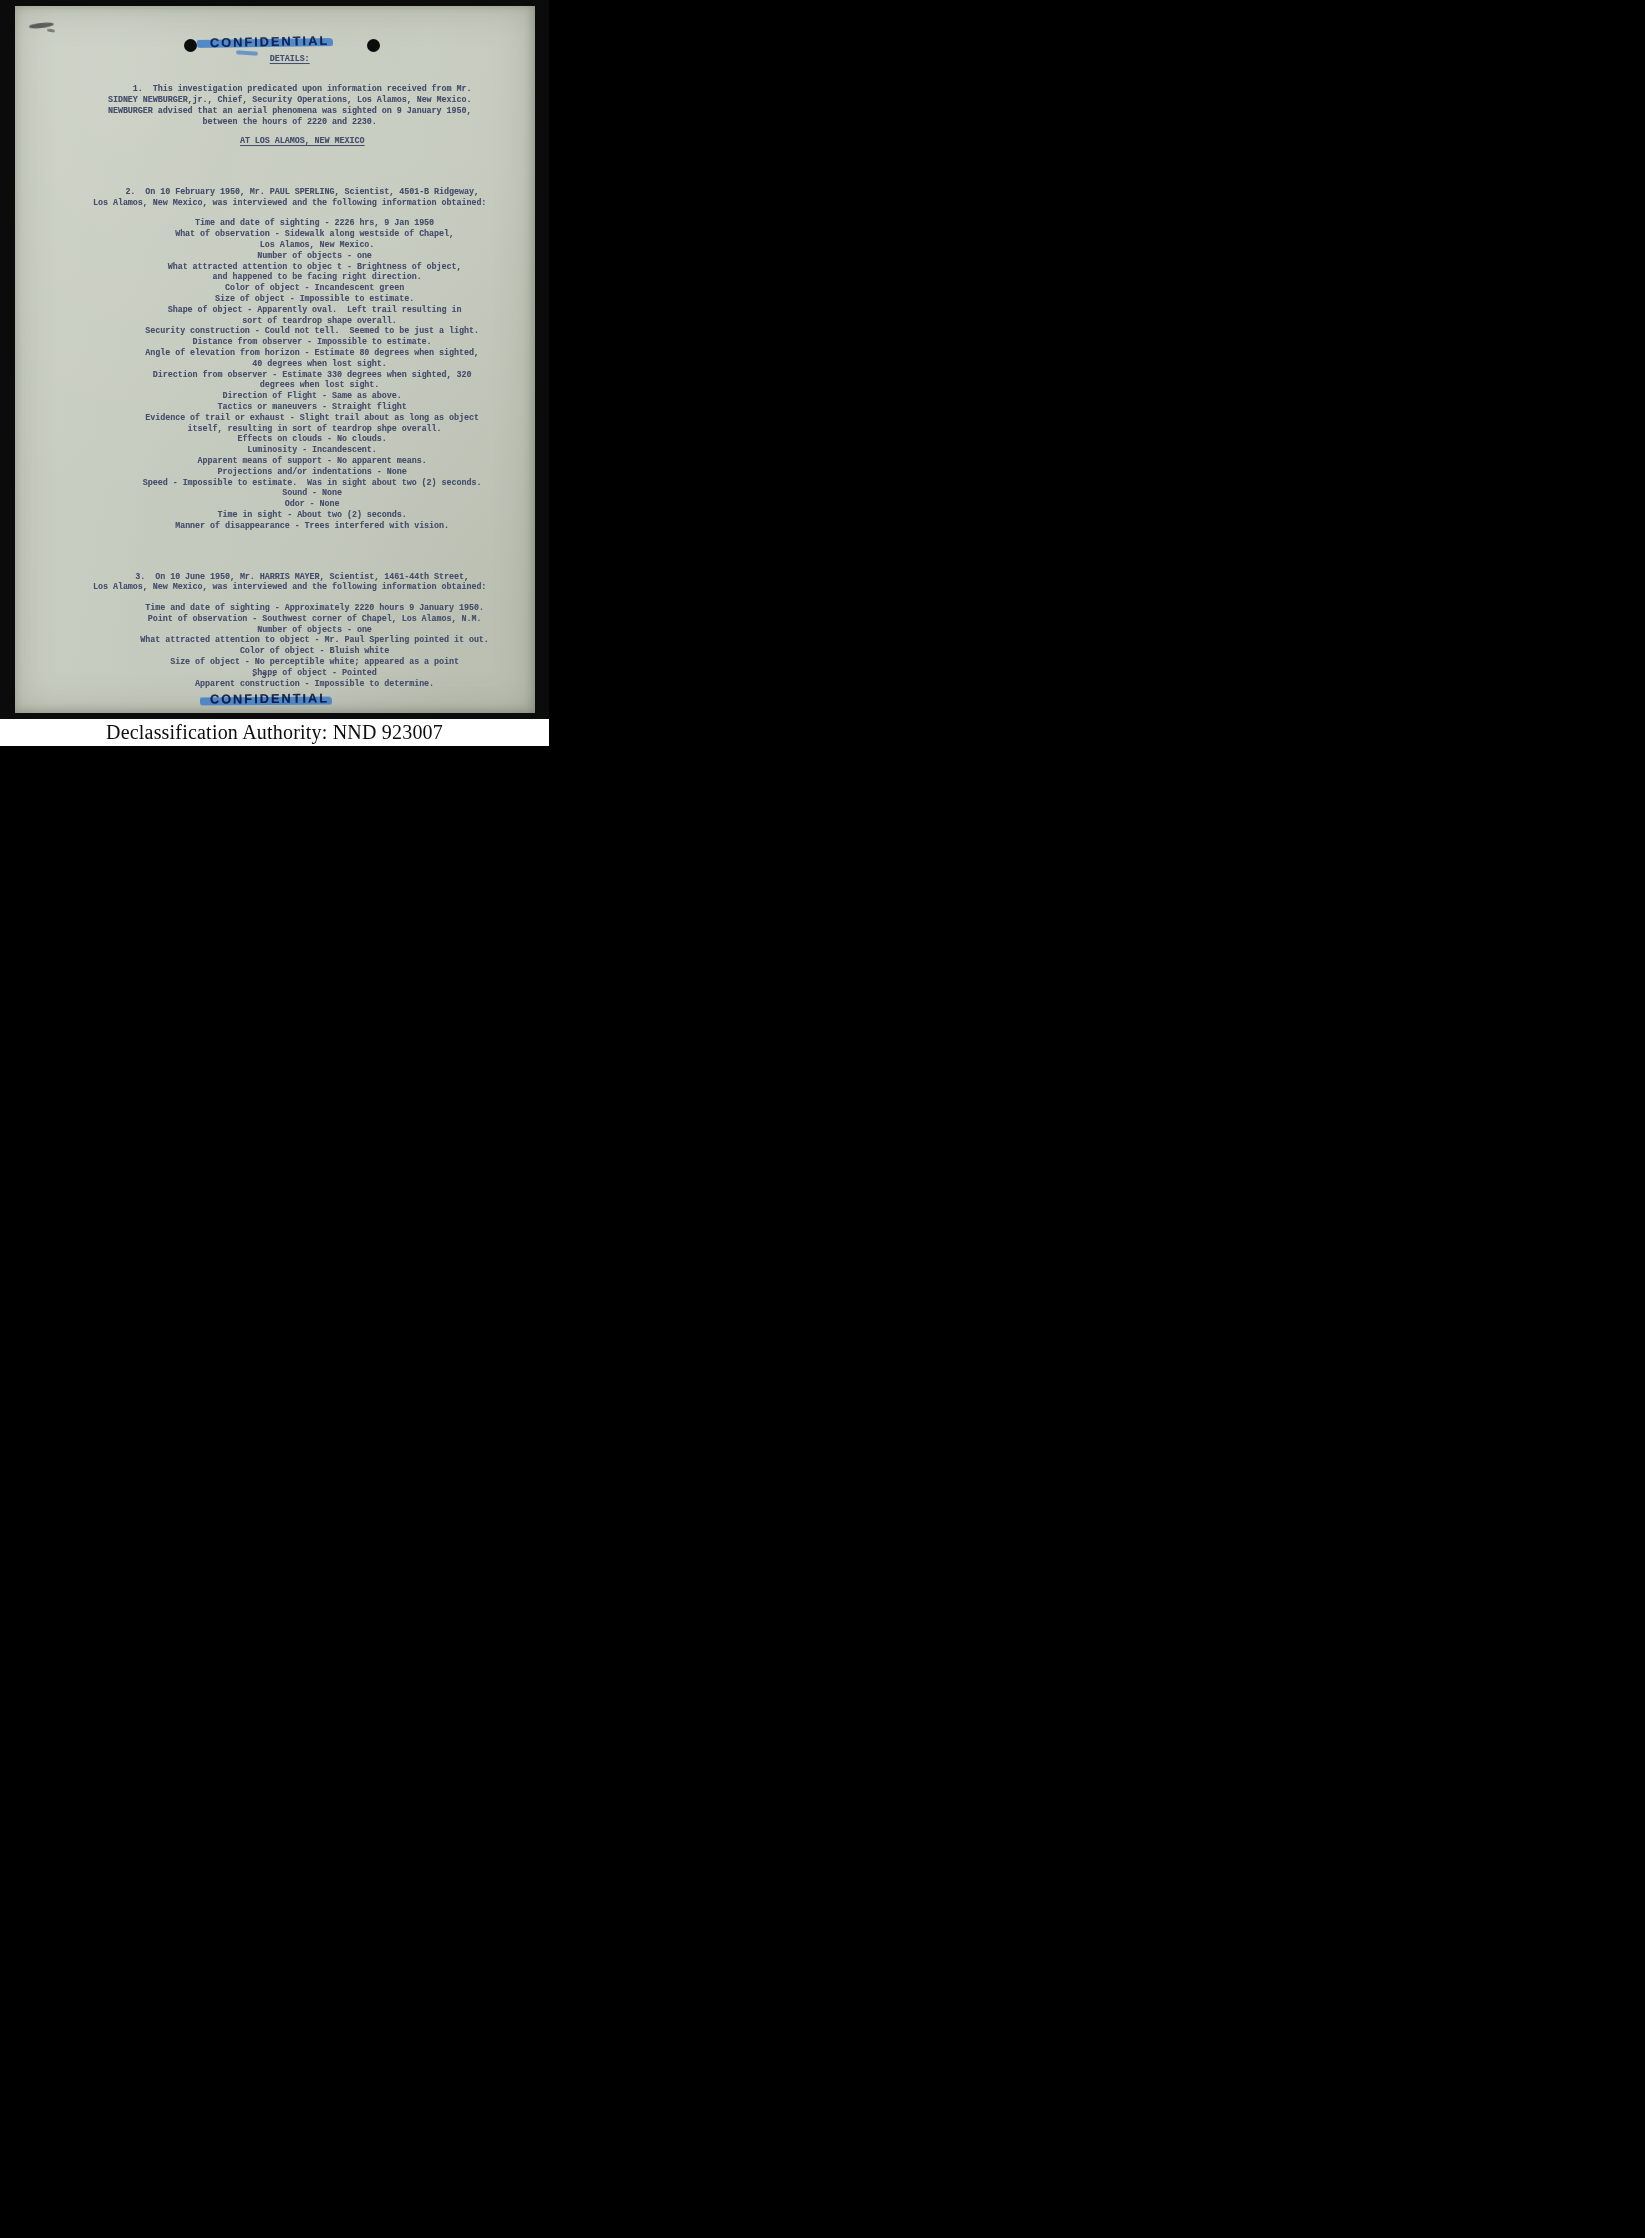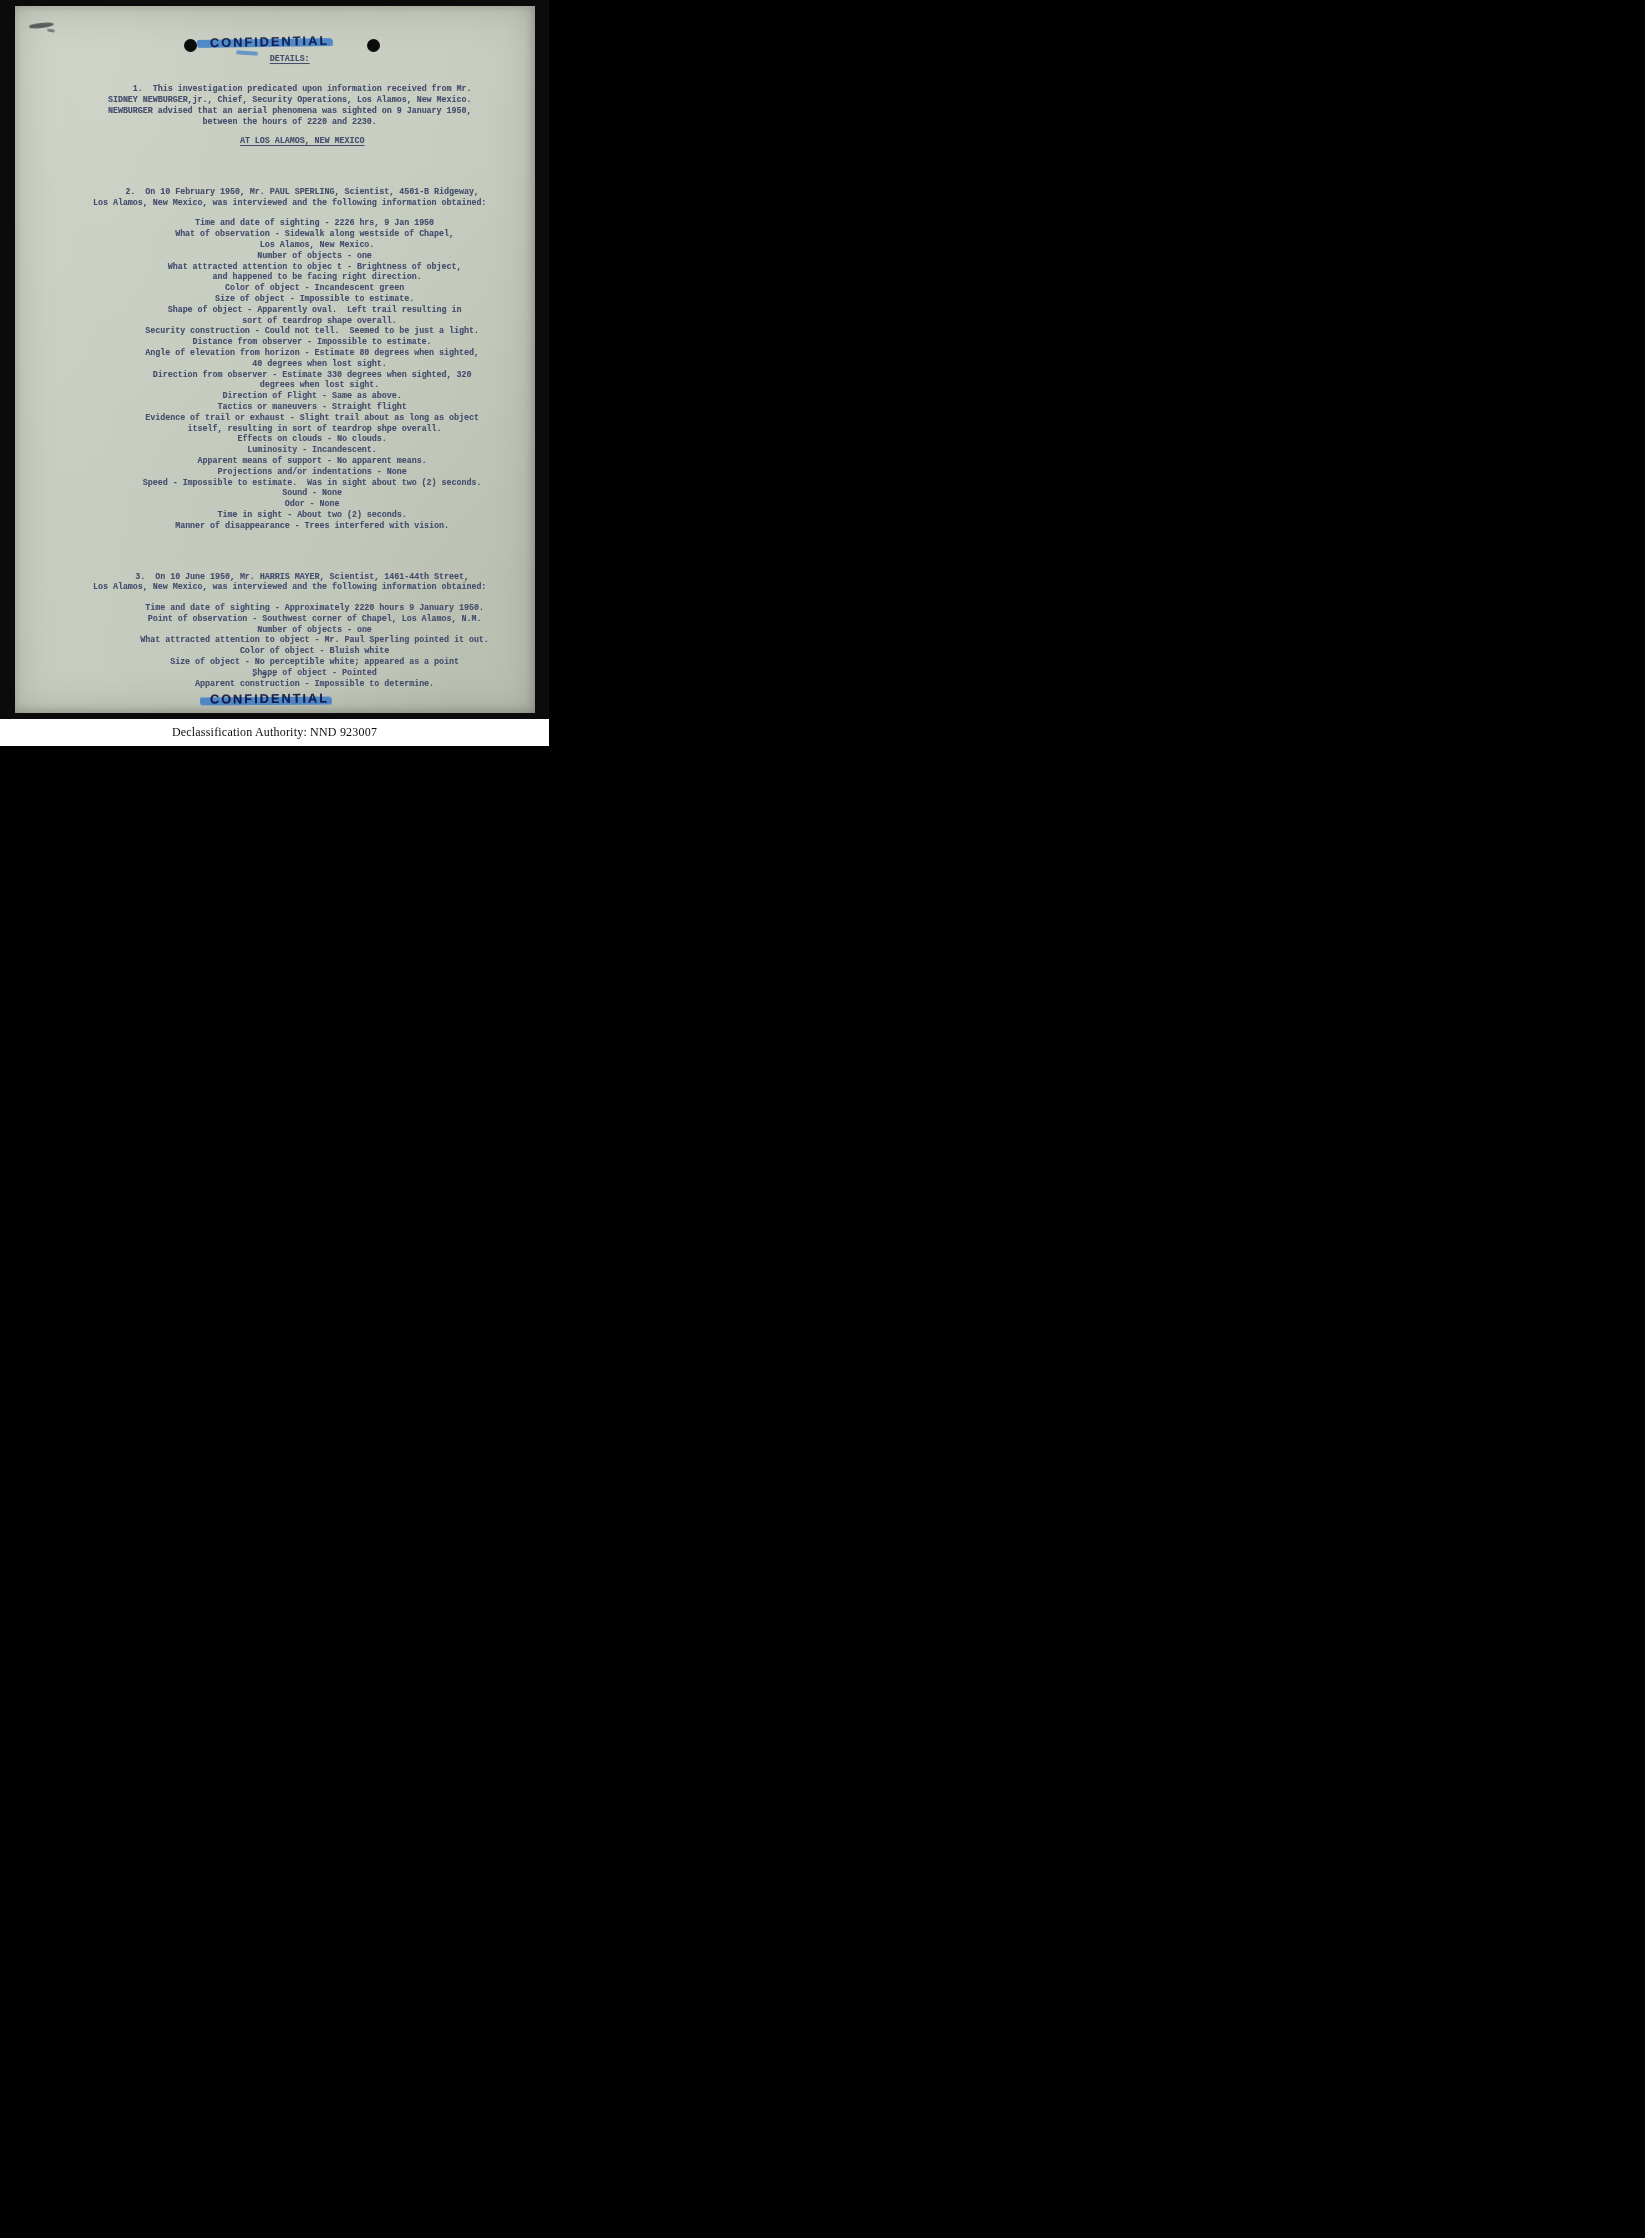--- a/index.html
+++ b/index.html
@@ -91,21 +91,21 @@
     color:#454f6d; transform:translateX(-10.8px);
     text-shadow:0.2px 0.1px 0 rgba(69,79,109,0.35);
   }
 
   .footer-band {
     position:absolute; left:0; top:719px; width:549px; height:27.5px;
     background:#ffffff; display:flex; align-items:center; justify-content:center;
   }
   .footer-band span {
     font-family:"Liberation Serif","DejaVu Serif",serif;
-    font-size:12px; color:#0e0e0e; letter-spacing:0.2px;
+    font-size:20px; color:#0e0e0e; letter-spacing:0.2px;
   }
 </style>
 </head>
 <body>
 
 <div class="viewport">
   <div class="paper">
 
     <div class="smudge-a"></div>
     <div class="smudge-b"></div>

